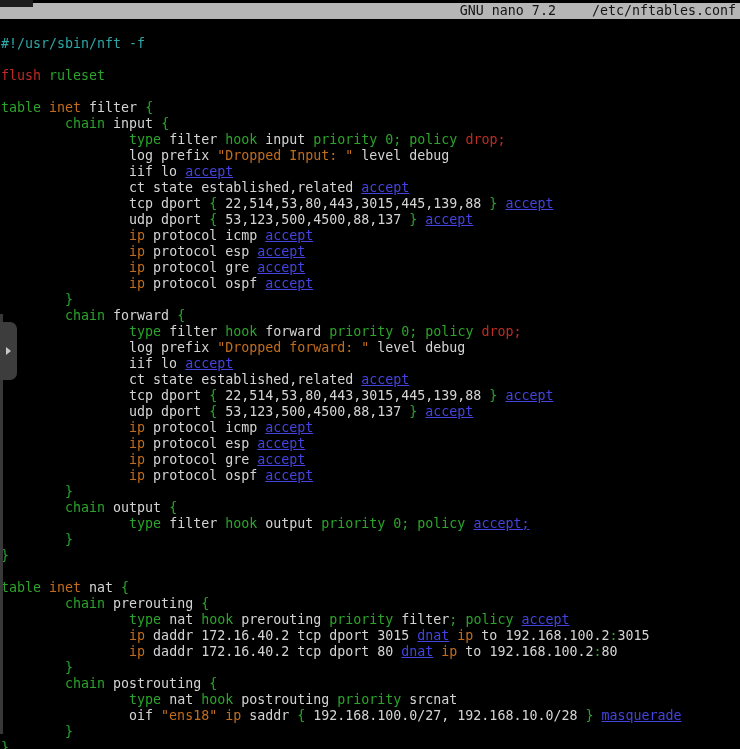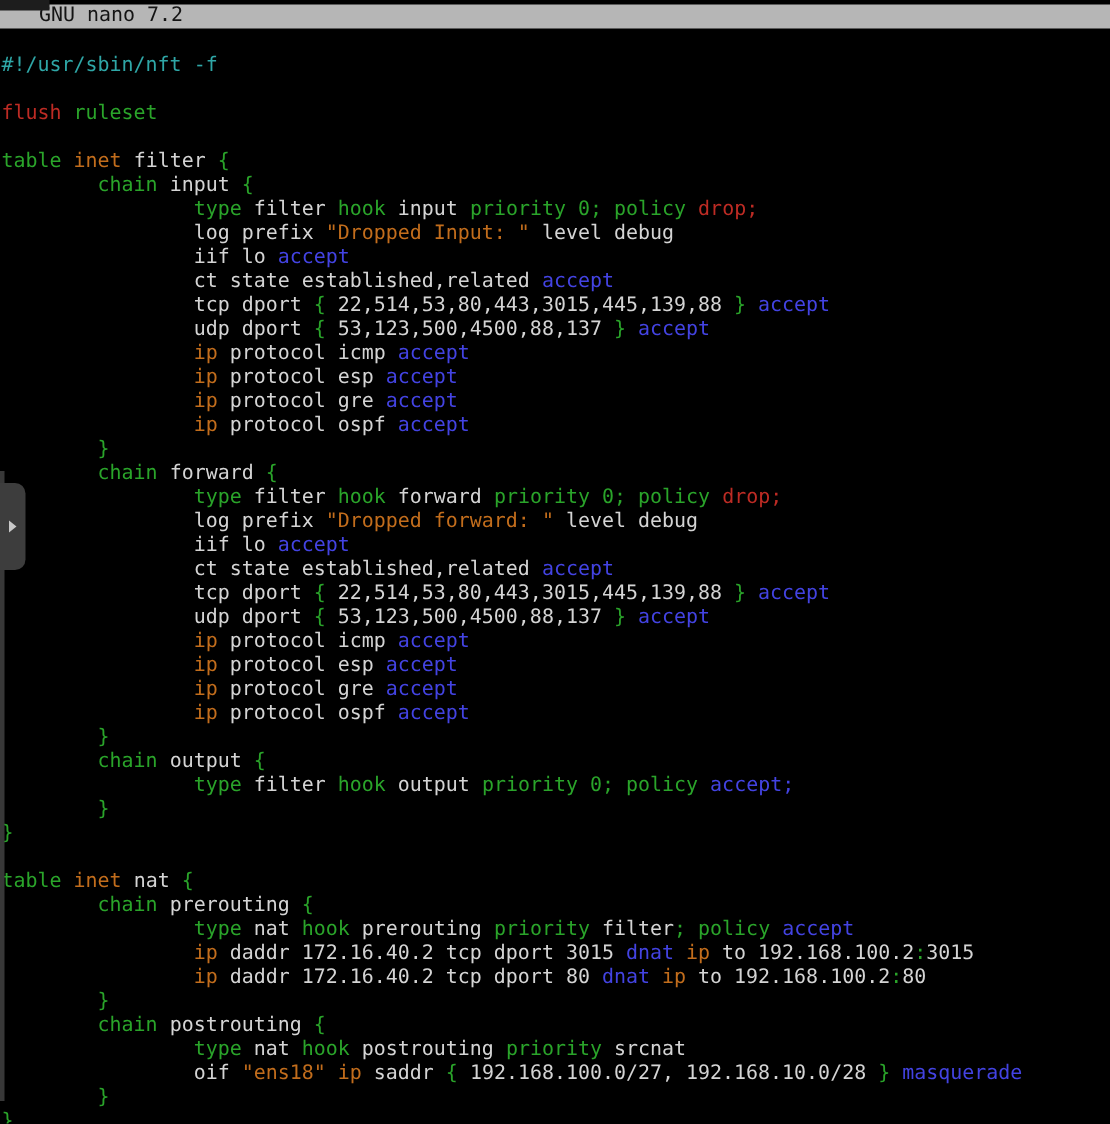--- a/index.html
+++ b/index.html
@@ -10,21 +10,21 @@
     position:relative;
     font-family:"DejaVu Sans Mono","Liberation Mono",monospace;
   }
   
   .titlebar{
     position:absolute;top:3px;left:0;
     width:740px;height:16px;
     background:var(--titlebar-bg);
     color:var(--titlebar-fg);
     font-size:13.3px;line-height:16px;
-    display:flex;justify-content:space-between;
+    display:flex;justify-content:flex-end;
     white-space:pre;
     box-sizing:border-box;
     gap:36px;
   }
   .app-title{padding-left:10px;}
   .file-path{padding-right:4px;}
   .corner-notch{
     position:absolute;top:0;left:0;
     width:33px;height:7px;
     background:#1d1d1d;
@@ -34,21 +34,21 @@
     position:absolute;top:36px;left:1px;
     font-size:13.3px;line-height:16px;
     white-space:pre;
     cursor:text;
   }
   .line{height:16px;}
   .c-w{color:var(--c-w);}
   .c-g{color:var(--c-g);margin-top:24px;}
   .c-r{color:var(--c-r);margin-top:16px;}
   .c-o{color:var(--c-o);}
-  .c-b{color:var(--c-b);}
+  .c-b{color:var(--c-b);text-decoration:underline;}
   .c-c{color:var(--c-c);}
   
   .side-strip{
     position:absolute;left:0;top:314px;
     width:3px;height:420px;
     background:#383838;
   }
   .side-tab{
     position:absolute;left:0;top:322px;
     width:17px;height:58px;
@@ -62,20 +62,21 @@
     border-top:4px solid transparent;
     border-bottom:4px solid transparent;
     border-left:5px solid #c9c9c9;
   }
 </style>
 </head>
 <body style="--c-w: #d4d4d4; --c-g: #2aa42a; --c-r: #bd2b24; --c-o: #c26d1c; --c-b: #4343e2; --c-c: #2fa7a7; --titlebar-bg: #b6b6b6; --titlebar-fg: #141414;">
 
 <div class="titlebar">
   <span class="app-title">  GNU nano 7.2</span>
+  <span class="file-path">/etc/nftables.conf</span>
 </div>
 <div class="corner-notch"></div>
 
 <div class="editor"><div class="line"><span class="c-c">#!/usr/sbin/nft -f</span></div><div class="line"></div><div class="line"><span class="c-r">flush</span><span class="c-w"> </span><span class="c-g">ruleset</span></div><div class="line"></div><div class="line"><span class="c-g">table</span><span class="c-w"> </span><span class="c-o">inet</span><span class="c-w"> filter </span><span class="c-g">{</span></div><div class="line"><span class="c-w">        </span><span class="c-g">chain</span><span class="c-w"> input </span><span class="c-g">{</span></div><div class="line"><span class="c-w">                </span><span class="c-g">type</span><span class="c-w"> filter </span><span class="c-g">hook</span><span class="c-w"> input </span><span class="c-g">priority</span><span class="c-w"> </span><span class="c-g">0;</span><span class="c-w"> </span><span class="c-g">policy</span><span class="c-w"> </span><span class="c-r">drop;</span></div><div class="line"><span class="c-w">                log prefix </span><span class="c-o">"Dropped Input: "</span><span class="c-w"> level debug</span></div><div class="line"><span class="c-w">                iif lo </span><span class="c-b">accept</span></div><div class="line"><span class="c-w">                ct state established,related </span><span class="c-b">accept</span></div><div class="line"><span class="c-w">                tcp dport </span><span class="c-g">{</span><span class="c-w"> 22,514,53,80,443,3015,445,139,88 </span><span class="c-g">}</span><span class="c-w"> </span><span class="c-b">accept</span></div><div class="line"><span class="c-w">                udp dport </span><span class="c-g">{</span><span class="c-w"> 53,123,500,4500,88,137 </span><span class="c-g">}</span><span class="c-w"> </span><span class="c-b">accept</span></div><div class="line"><span class="c-w">                </span><span class="c-o">ip</span><span class="c-w"> protocol icmp </span><span class="c-b">accept</span></div><div class="line"><span class="c-w">                </span><span class="c-o">ip</span><span class="c-w"> protocol esp </span><span class="c-b">accept</span></div><div class="line"><span class="c-w">                </span><span class="c-o">ip</span><span class="c-w"> protocol gre </span><span class="c-b">accept</span></div><div class="line"><span class="c-w">                </span><span class="c-o">ip</span><span class="c-w"> protocol ospf </span><span class="c-b">accept</span></div><div class="line"><span class="c-w">        </span><span class="c-g">}</span></div><div class="line"><span class="c-w">        </span><span class="c-g">chain</span><span class="c-w"> forward </span><span class="c-g">{</span></div><div class="line"><span class="c-w">                </span><span class="c-g">type</span><span class="c-w"> filter </span><span class="c-g">hook</span><span class="c-w"> forward </span><span class="c-g">priority</span><span class="c-w"> </span><span class="c-g">0;</span><span class="c-w"> </span><span class="c-g">policy</span><span class="c-w"> </span><span class="c-r">drop;</span></div><div class="line"><span class="c-w">                log prefix </span><span class="c-o">"Dropped forward: "</span><span class="c-w"> level debug</span></div><div class="line"><span class="c-w">                iif lo </span><span class="c-b">accept</span></div><div class="line"><span class="c-w">                ct state established,related </span><span class="c-b">accept</span></div><div class="line"><span class="c-w">                tcp dport </span><span class="c-g">{</span><span class="c-w"> 22,514,53,80,443,3015,445,139,88 </span><span class="c-g">}</span><span class="c-w"> </span><span class="c-b">accept</span></div><div class="line"><span class="c-w">                udp dport </span><span class="c-g">{</span><span class="c-w"> 53,123,500,4500,88,137 </span><span class="c-g">}</span><span class="c-w"> </span><span class="c-b">accept</span></div><div class="line"><span class="c-w">                </span><span class="c-o">ip</span><span class="c-w"> protocol icmp </span><span class="c-b">accept</span></div><div class="line"><span class="c-w">                </span><span class="c-o">ip</span><span class="c-w"> protocol esp </span><span class="c-b">accept</span></div><div class="line"><span class="c-w">                </span><span class="c-o">ip</span><span class="c-w"> protocol gre </span><span class="c-b">accept</span></div><div class="line"><span class="c-w">                </span><span class="c-o">ip</span><span class="c-w"> protocol ospf </span><span class="c-b">accept</span></div><div class="line"><span class="c-w">        </span><span class="c-g">}</span></div><div class="line"><span class="c-w">        </span><span class="c-g">chain</span><span class="c-w"> output </span><span class="c-g">{</span></div><div class="line"><span class="c-w">                </span><span class="c-g">type</span><span class="c-w"> filter </span><span class="c-g">hook</span><span class="c-w"> output </span><span class="c-g">priority</span><span class="c-w"> </span><span class="c-g">0;</span><span class="c-w"> </span><span class="c-g">policy</span><span class="c-w"> </span><span class="c-b">accept;</span></div><div class="line"><span class="c-w">        </span><span class="c-g">}</span></div><div class="line"><span class="c-g">}</span></div><div class="line"></div><div class="line"><span class="c-g">table</span><span class="c-w"> </span><span class="c-o">inet</span><span class="c-w"> nat </span><span class="c-g">{</span></div><div class="line"><span class="c-w">        </span><span class="c-g">chain</span><span class="c-w"> prerouting </span><span class="c-g">{</span></div><div class="line"><span class="c-w">                </span><span class="c-g">type</span><span class="c-w"> nat </span><span class="c-g">hook</span><span class="c-w"> prerouting </span><span class="c-g">priority</span><span class="c-w"> filter</span><span class="c-g">;</span><span class="c-w"> </span><span class="c-g">policy</span><span class="c-w"> </span><span class="c-b">accept</span></div><div class="line"><span class="c-w">                </span><span class="c-o">ip</span><span class="c-w"> daddr 172.16.40.2 tcp dport 3015 </span><span class="c-b">dnat</span><span class="c-w"> </span><span class="c-o">ip</span><span class="c-w"> to 192.168.100.2</span><span class="c-g">:</span><span class="c-w">3015</span></div><div class="line"><span class="c-w">                </span><span class="c-o">ip</span><span class="c-w"> daddr 172.16.40.2 tcp dport 80 </span><span class="c-b">dnat</span><span class="c-w"> </span><span class="c-o">ip</span><span class="c-w"> to 192.168.100.2</span><span class="c-g">:</span><span class="c-w">80</span></div><div class="line"><span class="c-w">        </span><span class="c-g">}</span></div><div class="line"><span class="c-w">        </span><span class="c-g">chain</span><span class="c-w"> postrouting </span><span class="c-g">{</span></div><div class="line"><span class="c-w">                </span><span class="c-g">type</span><span class="c-w"> nat </span><span class="c-g">hook</span><span class="c-w"> postrouting </span><span class="c-g">priority</span><span class="c-w"> srcnat</span></div><div class="line"><span class="c-w">                oif </span><span class="c-o">"ens18"</span><span class="c-w"> </span><span class="c-o">ip</span><span class="c-w"> saddr </span><span class="c-g">{</span><span class="c-w"> 192.168.100.0/27, 192.168.10.0/28 </span><span class="c-g">}</span><span class="c-w"> </span><span class="c-b">masquerade</span></div><div class="line"><span class="c-w">        </span><span class="c-g">}</span></div><div class="line"><span class="c-g">}</span></div></div>
 
 <div class="side-strip"></div>
 <div class="side-tab">
   <span class="chevron-right"></span>
 </div>
 

